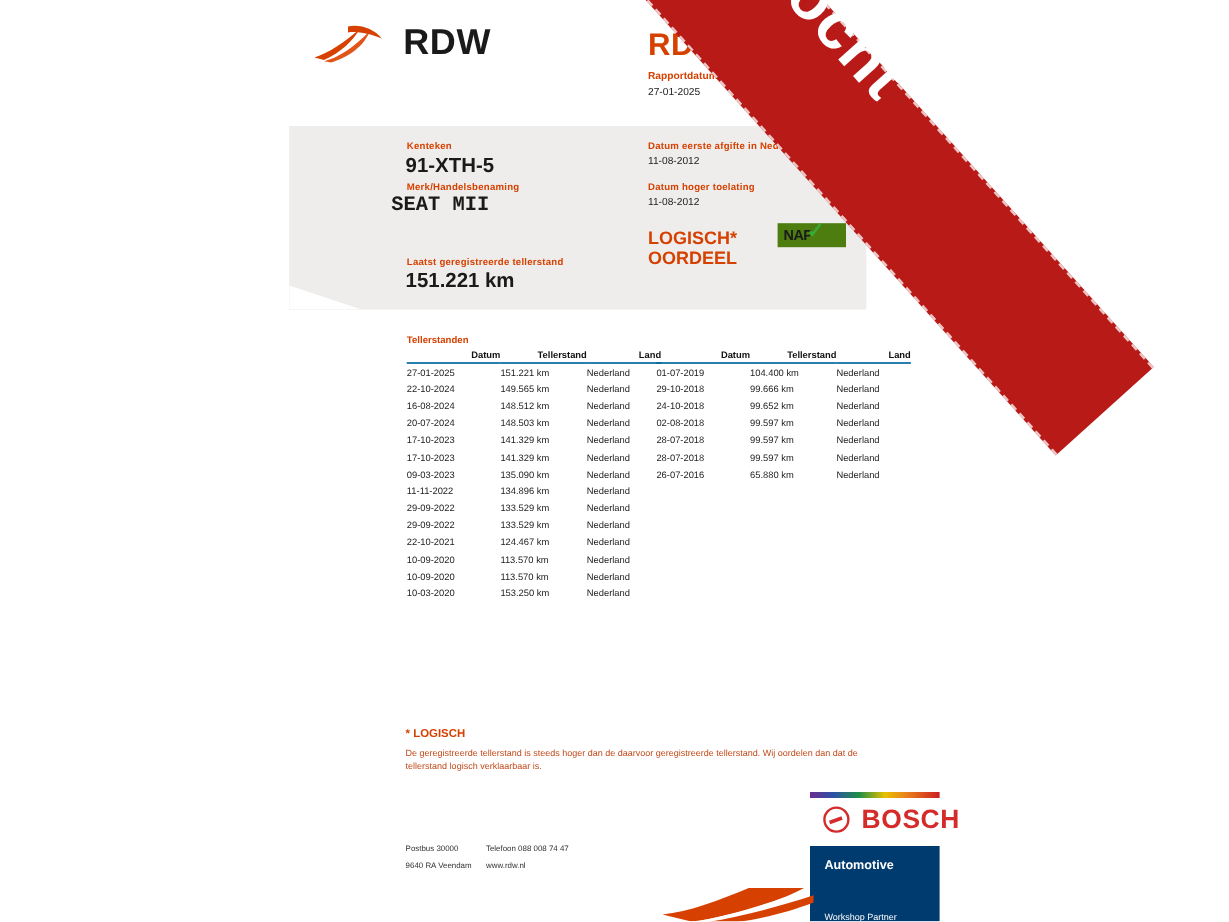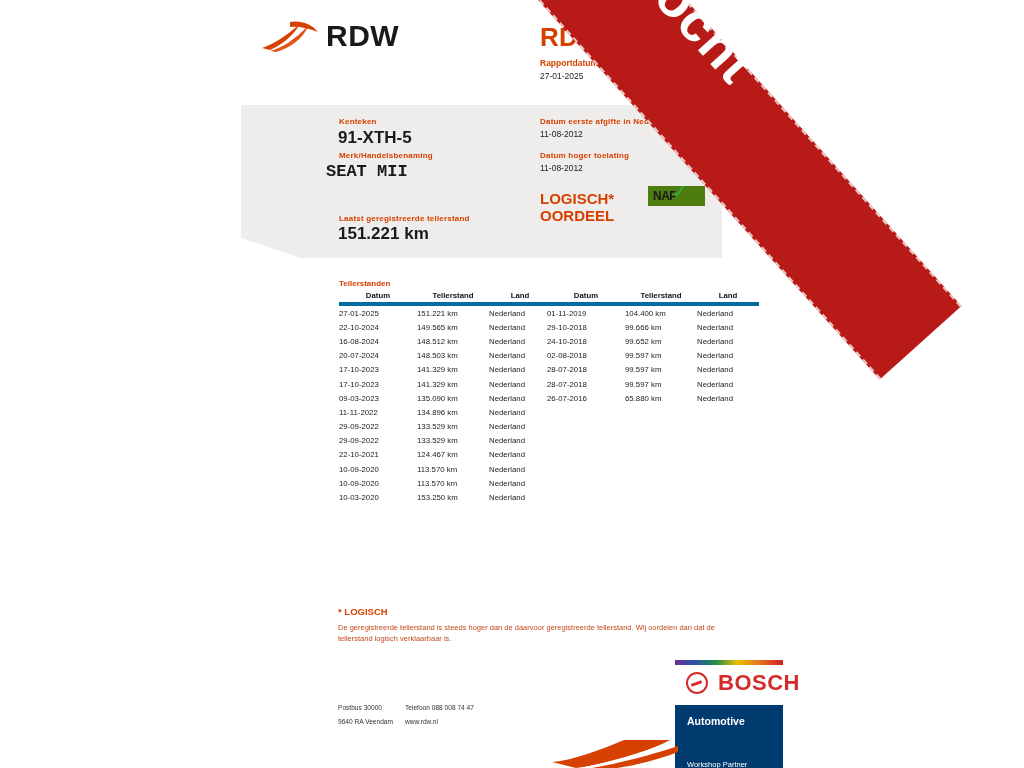--- a/index.html
+++ b/index.html
@@ -22,20 +22,21 @@
     background: #ffffff;
     overflow: hidden;
   }
 
   
   .logo-wrap {
     position: absolute;
     left: 260px; top: 18px;
     display: flex;
     align-items: center;
+    gap: 10px;
   }
   .rdw-mark {
     width: 66px; height: 36px;
     position: relative;
   }
   .rdw-text {
     font-size: 30px;
     font-weight: bold;
     letter-spacing: 0.5px;
     color: #1a1a1a;
@@ -169,23 +170,23 @@
   }
   table.odo {
     position: absolute;
     border-collapse: collapse;
     font-size: 7.8px;
     color: #222;
   }
   table.odo th {
     font-size: 7.8px;
     font-weight: bold;
-    text-align: center;
+    text-align: right;
     color: #111;
-    border-bottom: 4px solid #0369a1;
+    border-bottom: 1px solid #0369a1;
     padding: 1px 0 2px 0;
   }
   table.odo td {
     padding: 2.6px 0;
     white-space: nowrap;
   }
   table.odo .c-datum { width: 78px; }
   table.odo .c-stand { width: 72px; }
   table.odo .c-land  { width: 62px; }
   #odo-left { left: 339px; top: 290px; }
@@ -413,21 +414,21 @@
   <table class="odo" id="odo-right">
     <thead>
       <tr>
         <th class="c-datum">Datum</th>
         <th class="c-stand">Tellerstand</th>
         <th class="c-land">Land</th>
       </tr>
     </thead>
     <tbody>
         <tr>
-          <td class="c-datum">01-11-2019</td>
+          <td class="c-datum">01-07-2019</td>
           <td class="c-stand">104.400 km</td>
           <td class="c-land">Nederland</td>
         </tr>
         <tr>
           <td class="c-datum">29-10-2018</td>
           <td class="c-stand">99.666 km</td>
           <td class="c-land">Nederland</td>
         </tr>
         <tr>
           <td class="c-datum">24-10-2018</td>

